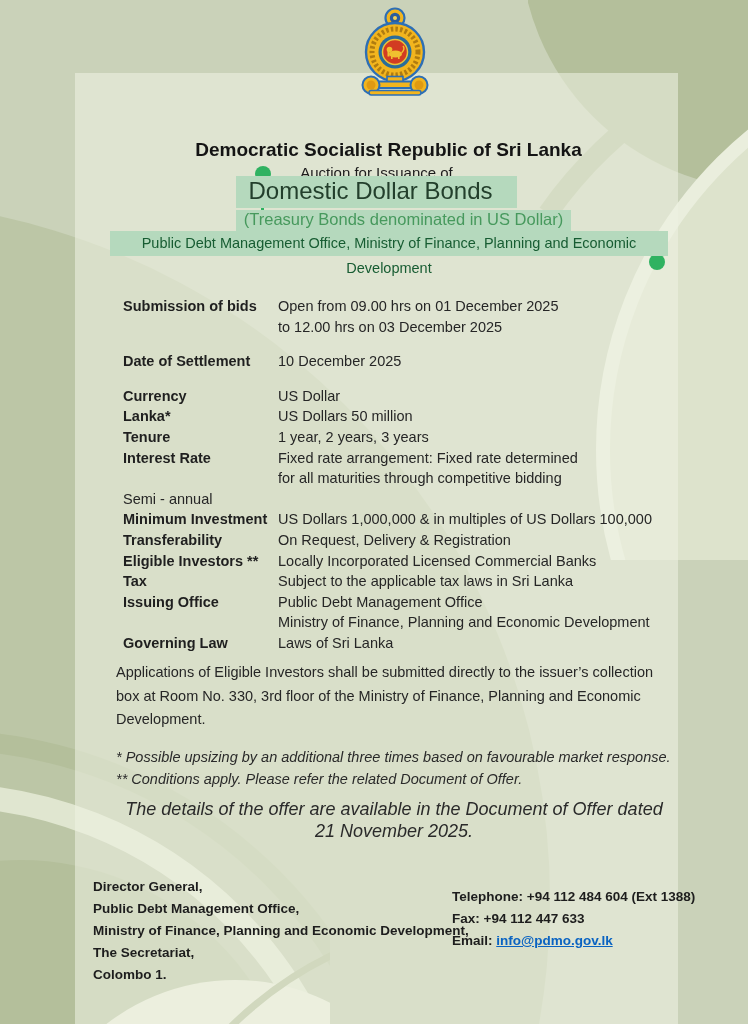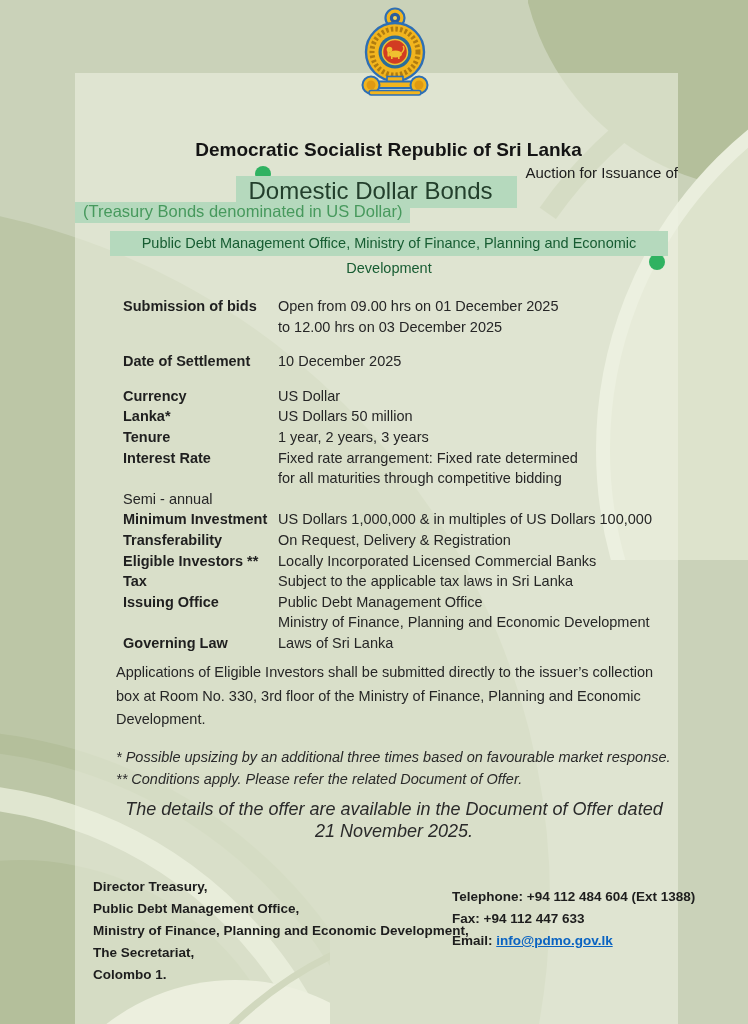--- a/index.html
+++ b/index.html
@@ -21,24 +21,24 @@
   .bl-pale-circle{left:25px;top:386px;width:420px;height:420px;background:#e9ecda;}
   .bl-thin-arc{box-sizing:border-box;left:113px;top:319px;width:774px;height:774px;border:7px solid #a9b58c;}
 
   
   .panel{position:absolute;left:75px;top:73px;width:603px;height:951px;background:rgba(238,242,226,0.58);}
 
   
   .content{position:absolute;left:0;top:0;width:748px;height:1024px;color:#252525;}
   .emblem{position:absolute;left:357px;top:6px;width:76px;height:90px;}
   .t-country{position:absolute;left:75px;top:139px;width:603px;text-align:center;font-size:19px;font-weight:bold;color:#141414;margin-left:12px;}
-  .t-auction{position:absolute;left:75px;top:164px;width:603px;text-align:right;font-size:15px;color:#1c1c1c;}
+  .t-auction{position:absolute;left:75px;top:164px;width:603px;text-align:center;font-size:15px;color:#1c1c1c;}
   .t-ddb{position:absolute;left:75px;top:176px;width:603px;text-align:center;}
   .t-ddb span{display:inline-block;background:#b5d9bd;color:#233f2c;font-size:24px;font-weight:normal;padding:1px 24px 3px 12px;}
-  .t-sub{position:absolute;left:75px;top:202px;width:603px;text-align:left;}
+  .t-sub{position:absolute;left:75px;top:210px;width:603px;text-align:center;padding-left:27px;}
   .t-sub span{display:inline-block;background:#b5d9bd;color:#47995d;font-size:16.5px;padding:0 8px 2px 8px;}
   .band{position:absolute;left:110px;top:231px;width:558px;height:25px;line-height:25px;background:#b5d9bd;text-align:center;font-size:14.5px;font-weight:normal;color:#175c32;}
   .pin-dot{position:absolute;width:16px;height:16px;border-radius:50%;background:#2fb261;}
   .pin-stem{position:absolute;width:3px;background:#2fb261;}
   .dot-l{left:255px;top:166px;} .stem-l{left:261px;top:174px;height:40px;}
   .dot-r{left:649px;top:254px;} .stem-r{left:655px;top:238px;height:22px;}
 
   .details{position:absolute;left:123px;top:296px;width:548px;font-size:14.5px;}
   .drow{display:flex;line-height:20.6px;}
   .drow.gap{margin-top:14px;}
@@ -200,21 +200,21 @@
 
     <div class="para">Applications of Eligible Investors shall be submitted directly to the issuer’s collection box at Room No. 330, 3rd floor of the Ministry of Finance, Planning and Economic Development.</div>
 
     <div class="notes">
         <div>* Possible upsizing by an additional three times based on favourable market response.</div>
         <div>** Conditions apply. Please refer the related Document of Offer.</div>
       </div>
     <div class="offer-note">The details of the offer are available in the Document of Offer dated 21 November 2025.</div>
 
     <div class="footer-left">
-        <div>Director Treasury,</div>
+        <div>Director General,</div>
         <div>Public Debt Management Office,</div>
         <div>Ministry of Finance, Planning and Economic Development,</div>
         <div>The Secretariat,</div>
         <div>Colombo 1.</div>
       </div>
     <div class="footer-right">
       <div>Telephone: +94 112 484 604 (Ext 1388)</div>
       <div>Fax: +94 112 447 633</div>
       <div><span>Email: </span><a href="#" class="email-link">info@pdmo.gov.lk</a></div>
     </div>

